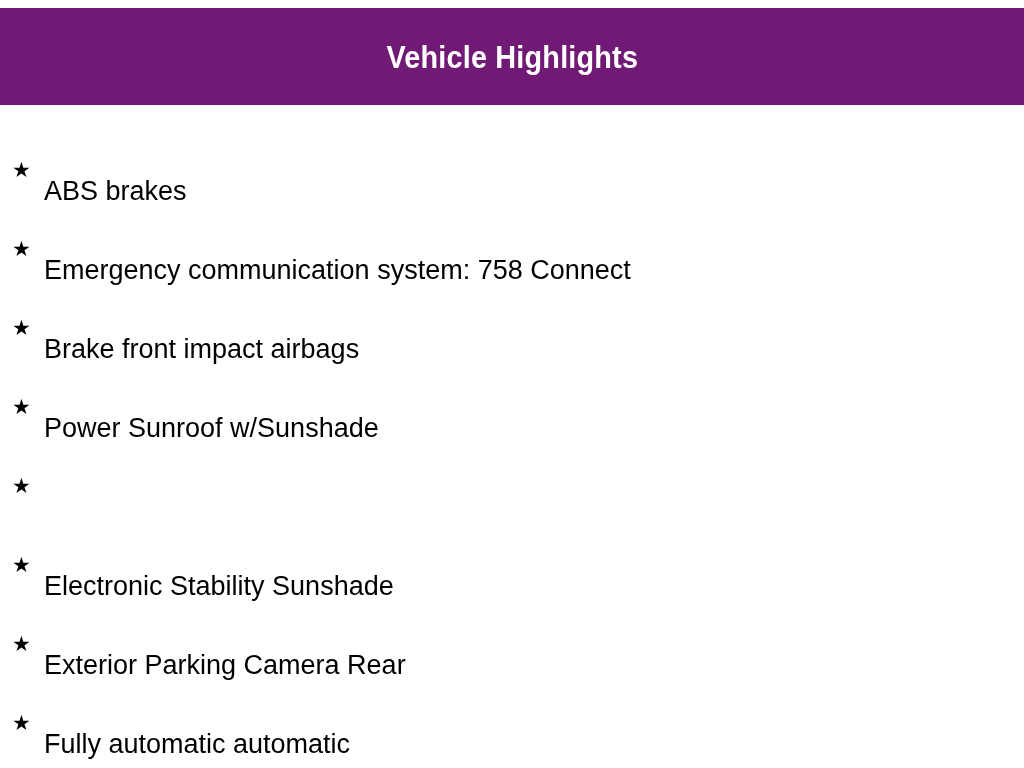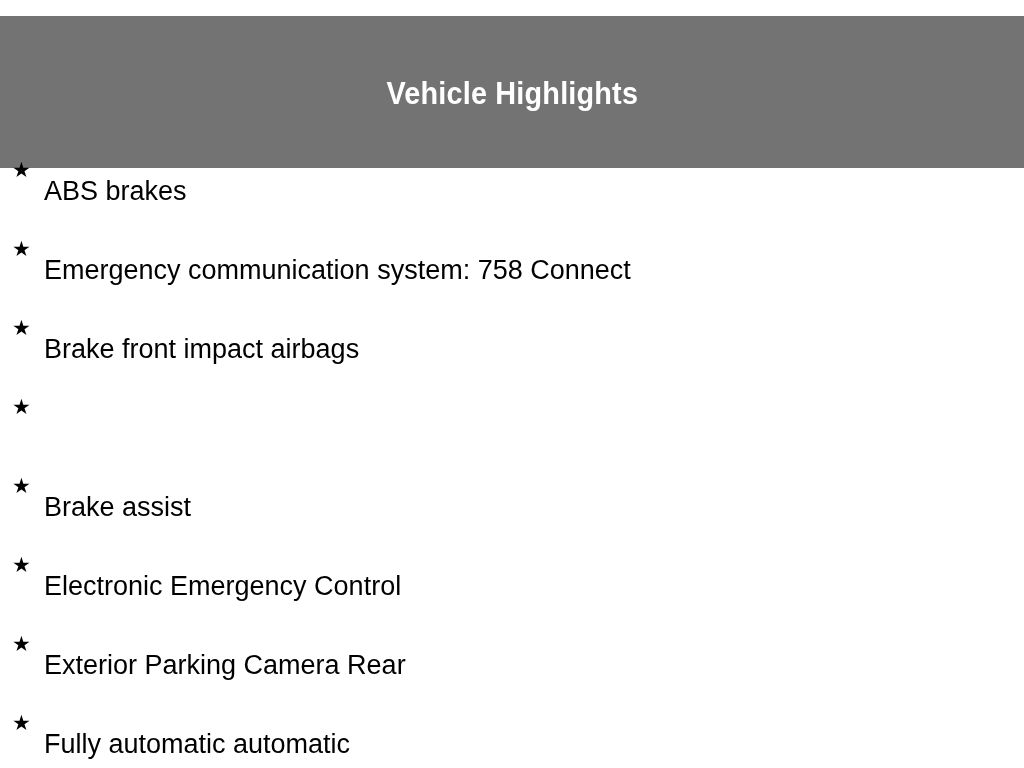--- a/index.html
+++ b/index.html
@@ -19,24 +19,24 @@
     position: relative;
     width: 1024px;
     height: 768px;
     background: #ffffff;
   }
 
   
   .header-band {
     position: absolute;
     left: 0;
-    top: 16px;
+    top: 8px;
     width: 1024px;
-    height: 152px;
-    background: #737373;
+    height: 97px;
+    background: #701a75;
     display: flex;
     align-items: center;
     justify-content: center;
   }
 
   .header-title {
     color: #ffffff;
     font-family: "Liberation Sans Narrow", "Liberation Sans", sans-serif;
     font-weight: bold;
     font-size: 31px;
@@ -117,30 +117,30 @@
       <span class="highlight-label">Emergency communication system: 758 Connect</span>
     </li>
 
     <li class="highlight-item">
       <span class="bullet-star">★</span>
       <span class="highlight-label">Brake front impact airbags</span>
     </li>
 
     <li class="highlight-item">
       <span class="bullet-star">★</span>
+      <span class="highlight-label">Power Sunroof w/Sunshade</span>
     </li>
 
     <li class="highlight-item">
       <span class="bullet-star">★</span>
-      <span class="highlight-label">Brake assist</span>
     </li>
 
     <li class="highlight-item">
       <span class="bullet-star">★</span>
-      <span class="highlight-label">Electronic Emergency Control</span>
+      <span class="highlight-label">Electronic Stability Sunshade</span>
     </li>
 
     <li class="highlight-item">
       <span class="bullet-star">★</span>
       <span class="highlight-label">Exterior Parking Camera Rear</span>
     </li>
 
     <li class="highlight-item">
       <span class="bullet-star">★</span>
       <span class="highlight-label">Fully automatic automatic</span>

